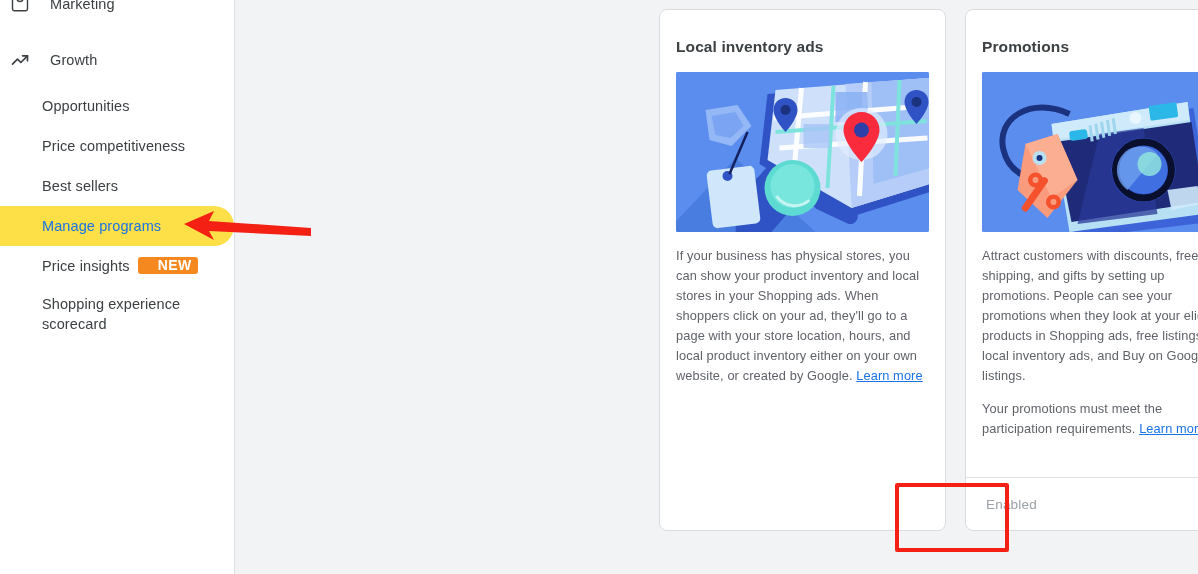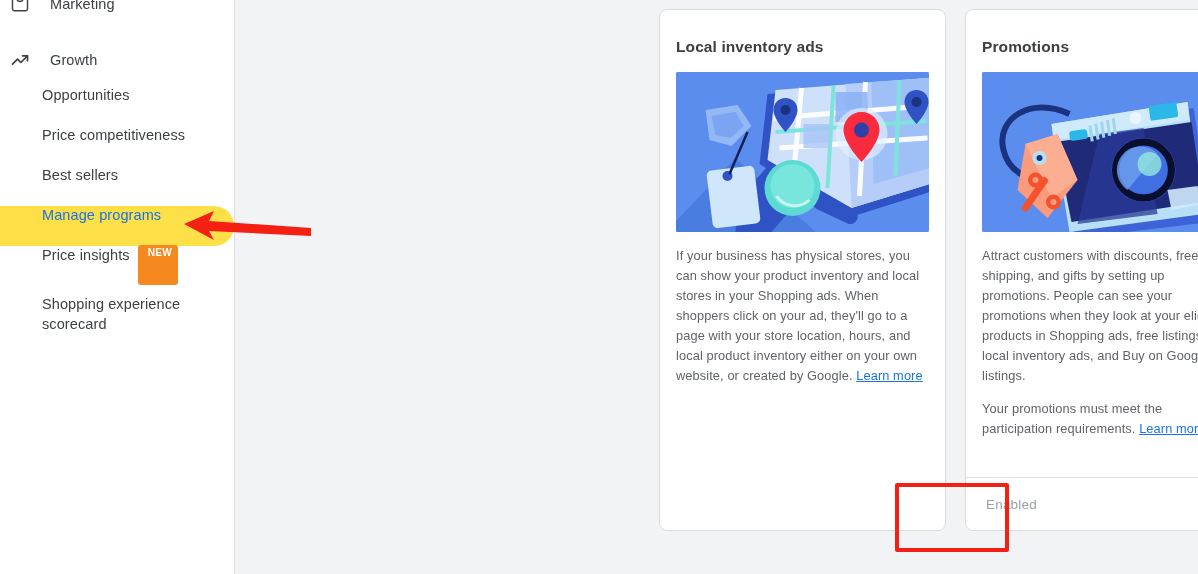--- a/index.html
+++ b/index.html
@@ -49,20 +49,21 @@
   .nav-section .sec-label {
     margin-left: 18px;
     font-size: 14.5px;
     color: #3c4043;
     letter-spacing: .1px;
   }
 
   .nav-item {
     position: relative;
     display: flex;
+    align-items: center;
     height: 40px;
     padding-left: 42px;
     border-top-right-radius: 20px;
     border-bottom-right-radius: 20px;
     margin-right: 12px;
     cursor: pointer;
   }
   .nav-item .item-label {
     font-size: 14.5px;
     color: #3c4043;
@@ -80,24 +81,24 @@
     padding-top: 6px;
   }
   .nav-item.two-line .item-label { line-height: 20px; width: 160px; }
 
   .badge-new {
     display: inline-block;
     vertical-align: middle;
     margin-left: 8px;
     background: #f5891f;
     color: #ffffff;
-    font-size: 10px;
+    font-size: 14px;
     font-weight: bold;
     letter-spacing: .4px;
-    padding: 2px 6px 3px 10px;
+    padding: 2px 6px 3px 20px;
     border-radius: 3px;
     line-height: 12px;
     position: relative;
     top: -1px;
   }
 
   
   #main {
     position: absolute;
     left: 235px; top: 0;

